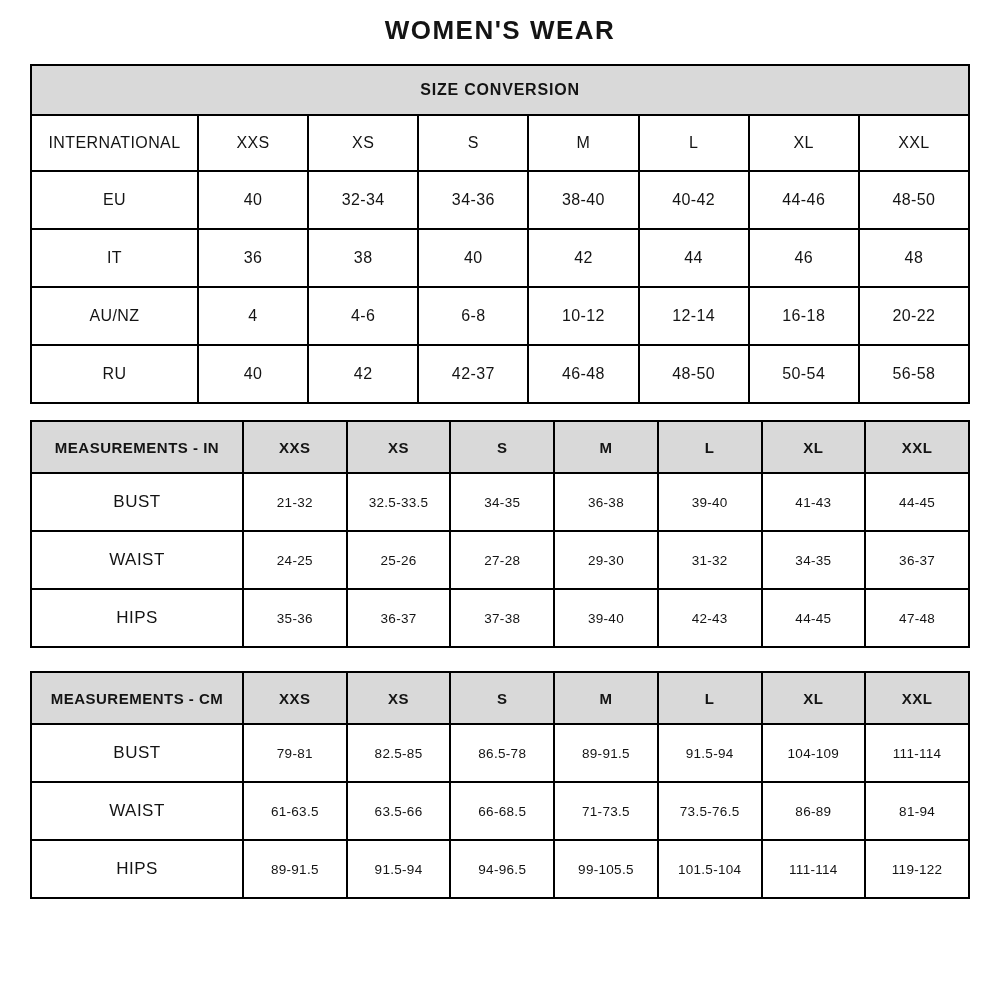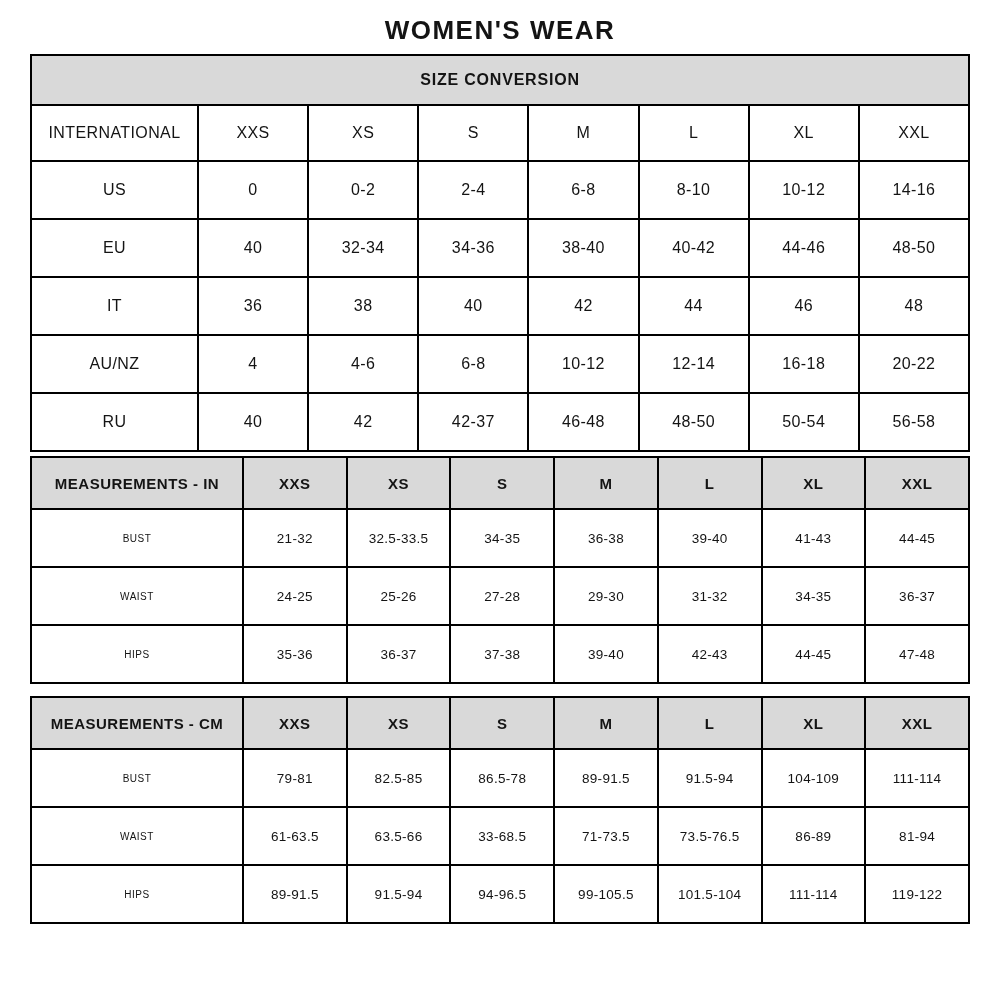--- a/index.html
+++ b/index.html
@@ -9,61 +9,61 @@
     color: #141414;
     -webkit-font-smoothing: antialiased;
   }
   .wrap { width: 1000px; padding: 15px 30px 0 30px; }
 
   .page-title {
     text-align: center;
     font-size: 26px;
     font-weight: 700;
     letter-spacing: 1.5px;
-    margin-bottom: 8px;
+    margin-bottom: 18px;
   }
 
   table {
     width: 100%;
     border-collapse: collapse;
     table-layout: fixed;
   }
   td {
     border: 2px solid #000000;
     text-align: center;
     vertical-align: middle;
     overflow: hidden;
     white-space: nowrap;
   }
 
   
-  .t1 { margin-bottom: 4px; }
+  .t1 { margin-bottom: 16px; }
   .t1 col.first { width: 17.8%; }
   .t1 .hdr td {
     height: 50px;
     background: #d9d9d9;
     font-weight: 700;
     font-size: 16px;
     letter-spacing: 0.8px;
   }
   .t1 .cols td { height: 56px; font-size: 16px; letter-spacing: 0.4px; }
   .t1 .r td    { height: 58px; font-size: 16px; letter-spacing: 0.4px; }
 
   
-  .m  { margin-bottom: 12px; }
+  .m  { margin-bottom: 23px; }
   .m col.first { width: 22.6%; }
   .m .hdr2 td {
     height: 52px;
     background: #d9d9d9;
     font-weight: 700;
     font-size: 15px;
     letter-spacing: 0.5px;
   }
   .m .r td { height: 58px; font-size: 13.5px; letter-spacing: 0.3px; }
-  .m .r td.lbl { font-size: 10px; letter-spacing: 0.5px; }
+  .m .r td.lbl { font-size: 17px; letter-spacing: 0.5px; }
 </style>
 </head>
 <body>
 
 <div class="wrap">
 
   <div class="page-title">WOMEN'S WEAR</div>
 
   <table class="t1">
     <colgroup>
@@ -82,30 +82,20 @@
       </tr>
       <tr class="cols">
         <td>INTERNATIONAL</td>
         <td>XXS</td>
         <td>XS</td>
         <td>S</td>
         <td>M</td>
         <td>L</td>
         <td>XL</td>
         <td>XXL</td>
-      </tr>
-      <tr class="r">
-        <td>US</td>
-        <td>0</td>
-        <td>0-2</td>
-        <td>2-4</td>
-        <td>6-8</td>
-        <td>8-10</td>
-        <td>10-12</td>
-        <td>14-16</td>
       </tr>
       <tr class="r">
         <td>EU</td>
         <td>40</td>
         <td>32-34</td>
         <td>34-36</td>
         <td>38-40</td>
         <td>40-42</td>
         <td>44-46</td>
         <td>48-50</td>
@@ -227,21 +217,21 @@
         <td>86.5-78</td>
         <td>89-91.5</td>
         <td>91.5-94</td>
         <td>104-109</td>
         <td>111-114</td>
       </tr>
       <tr class="r">
         <td class="lbl">WAIST</td>
         <td>61-63.5</td>
         <td>63.5-66</td>
-        <td>33-68.5</td>
+        <td>66-68.5</td>
         <td>71-73.5</td>
         <td>73.5-76.5</td>
         <td>86-89</td>
         <td>81-94</td>
       </tr>
       <tr class="r">
         <td class="lbl">HIPS</td>
         <td>89-91.5</td>
         <td>91.5-94</td>
         <td>94-96.5</td>

